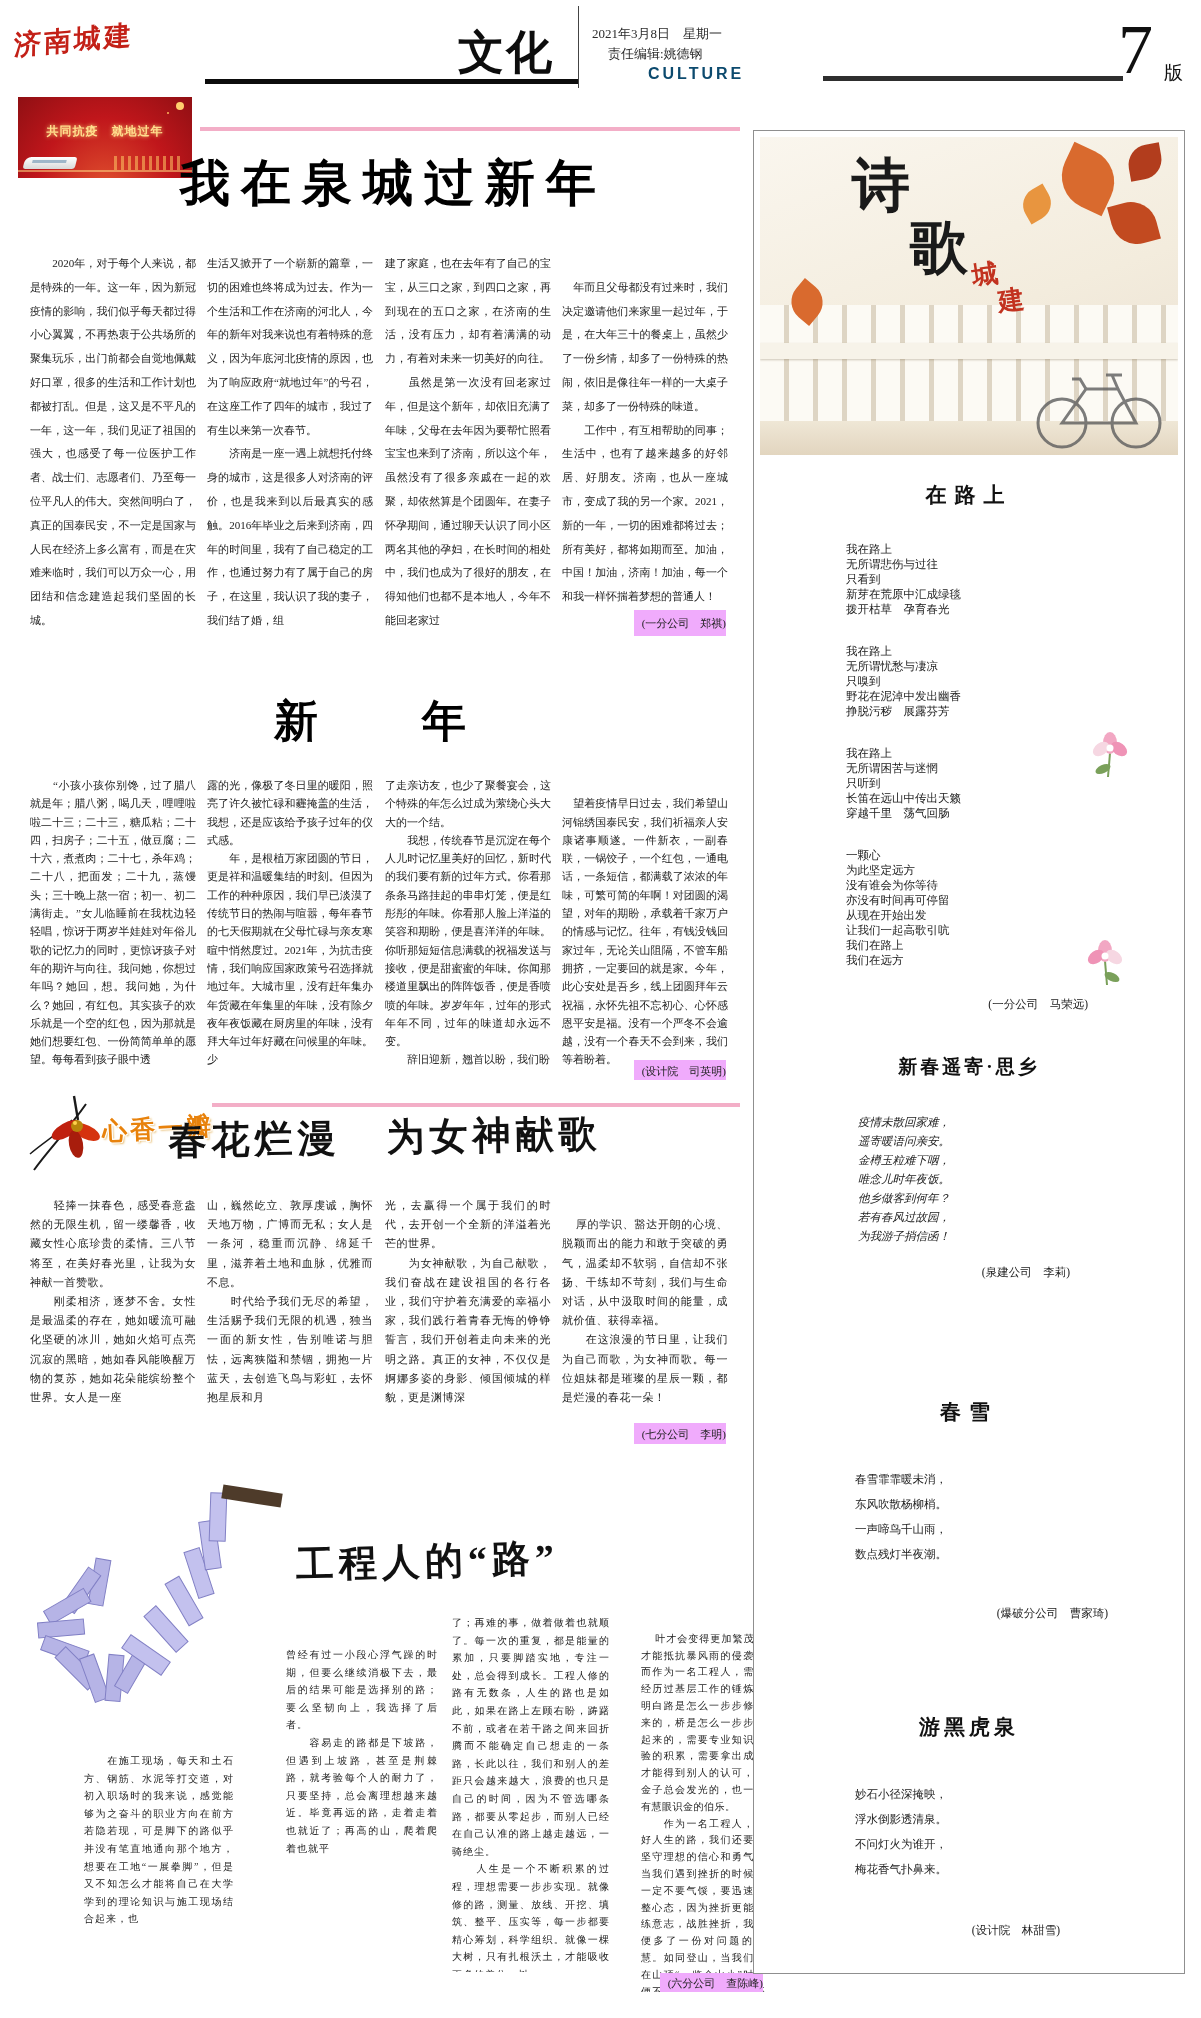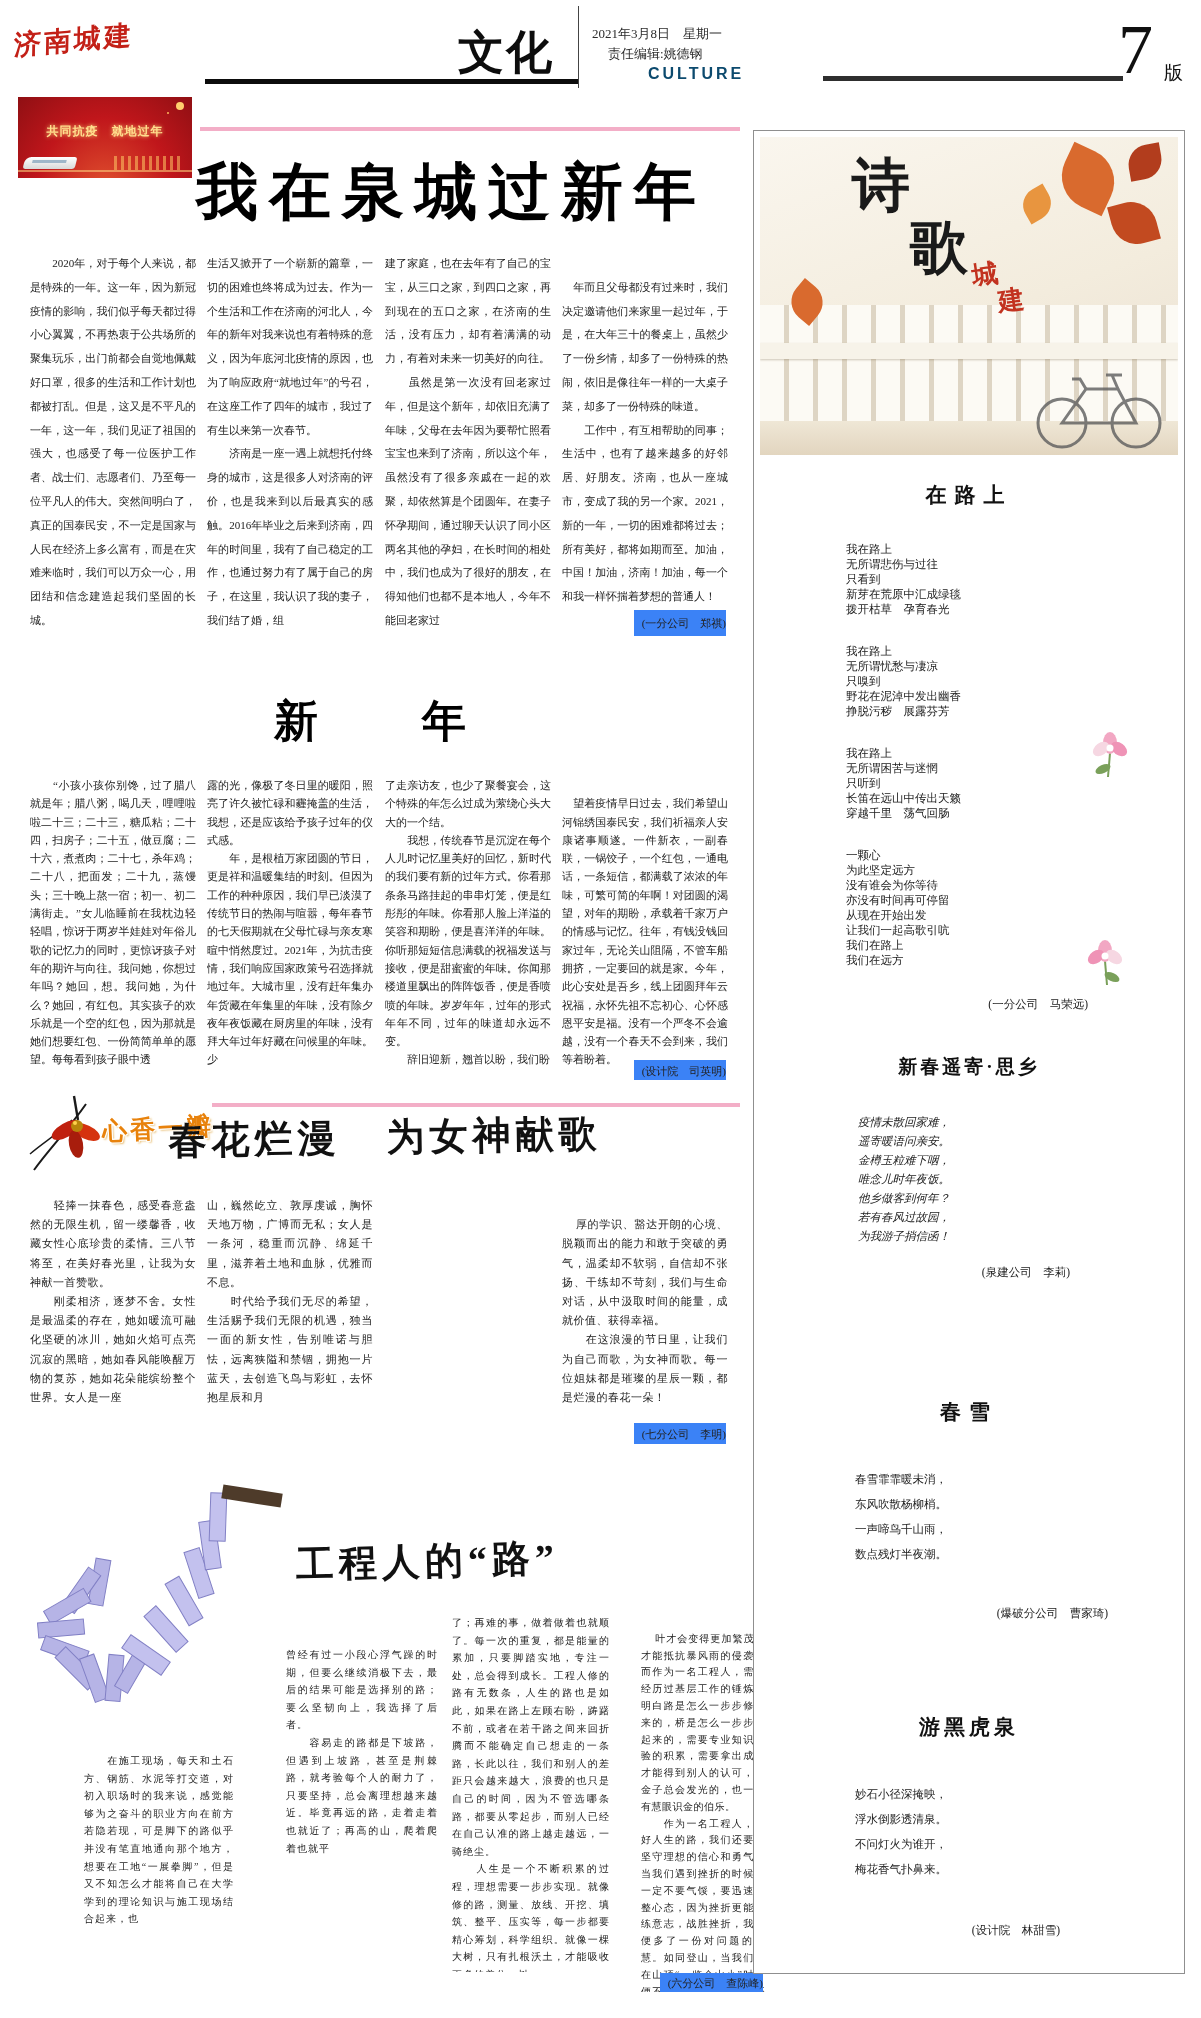--- a/index.html
+++ b/index.html
@@ -28,21 +28,21 @@
   .train i{position:absolute;left:8px;top:3px;width:34px;height:3px;background:#9fb6c9;display:block;}
   .bground{position:absolute;bottom:6px;left:0;right:0;height:2px;background:rgba(255,215,130,.55);}
   .skyline{position:absolute;bottom:8px;right:8px;width:70px;height:14px;
            background:repeating-linear-gradient(90deg,rgba(255,200,100,.55) 0 3px,transparent 3px 7px);}
   .sparkle{position:absolute;top:5px;right:8px;width:8px;height:8px;border-radius:50%;background:#ffcf6e;
            box-shadow:-12px 7px 0 -3px #ffb85c,8px 11px 0 -4px #ffd98c,-4px 16px 0 -4px #e8a14c;}
   
   .pinkrule{position:absolute;height:4px;background:#f3aec7;}
   #rule1{left:200px;top:127px;width:540px;}
   #rule2{left:212px;top:1103px;width:528px;}
-  .t1{position:absolute;left:196px;top:150px;font-size:62px;font-weight:bold;color:#000;
+  .t1{position:absolute;left:180px;top:150px;font-size:50px;font-weight:bold;color:#000;
       letter-spacing:11px;font-family:"Liberation Sans","DejaVu Sans",sans-serif;}
   .t2{position:absolute;left:30px;top:692px;width:710px;text-align:center;font-size:44px;font-weight:bold;
       color:#000;letter-spacing:30px;font-family:"Liberation Sans",sans-serif;}
   .t3{position:absolute;left:30px;top:1112px;width:710px;text-align:center;font-size:38px;font-weight:bold;
       color:#111;letter-spacing:5px;transform:rotate(-1deg);}
   .t3 .gap{display:inline-block;width:46px;}
   .t4{position:absolute;left:296px;top:1536px;font-size:38px;font-weight:bold;color:#111;
       letter-spacing:5px;transform:rotate(-1.5deg);}
   .badge{position:absolute;left:102px;top:1112px;font-size:25px;font-weight:bold;color:#e8820c;
          letter-spacing:3px;transform:rotate(-3deg);
@@ -52,21 +52,21 @@
   .a1col{top:252px;height:384px;font-size:11px;line-height:23.8px;}
   .a2col{top:776px;height:304px;font-size:11px;line-height:18.3px;}
   .a3col{top:1196px;height:248px;font-size:11px;line-height:19.2px;letter-spacing:0.5px;}
   .cx1{left:30px}.cx2{left:207px}.cx3{left:385px}.cx4{left:562px}
   .a4col{position:absolute;color:#222;text-align:justify;white-space:pre-wrap;overflow:hidden;
          font-size:10px;line-height:17.6px;letter-spacing:1px;}
   #a4ca{left:84px;top:1752px;width:150px;height:216px;}
   #a4cb{left:286px;top:1646px;width:152px;height:322px;}
   #a4cc{left:452px;top:1614px;width:158px;height:358px;}
   #a4cd{left:616px;top:1614px;width:124px;height:378px;line-height:16.8px;letter-spacing:0.5px;margin-left:25px;}
-  .endcol .sign{position:absolute;right:2px;bottom:0;background:#3b82f6;padding:2px 0 0 8px;
+  .endcol .sign{position:absolute;right:2px;bottom:0;background:#f0abfc;padding:2px 0 0 8px;
                 font-size:11px;letter-spacing:0;white-space:nowrap;}
   
   .domino{position:absolute;left:26px;top:1455px;}
   
   .sb{position:absolute;left:753px;top:130px;width:432px;height:1844px;border:1px solid #8f8f8f;
       box-sizing:border-box;padding:6px;background:#fff;}
   .sb-img{position:relative;height:318px;background:linear-gradient(160deg,#faf6ee 0%,#f3ecdd 55%,#e9ded0 100%);overflow:hidden;}
   .fence{position:absolute;left:0;right:0;top:168px;height:118px;
          background:repeating-linear-gradient(90deg,#fcfaf4 0 24px,#ded5c4 24px 29px);}
   .fence:after{content:"";position:absolute;left:0;right:0;top:38px;height:16px;background:#f7f3e9;
@@ -150,20 +150,22 @@
   </svg>
   <div class="badge">心香一瓣</div>
   <div class="pinkrule" id="rule2"></div>
   <div class="t3">
     <span>春花烂漫</span><span class="gap"></span><span>为女神献歌</span>
   </div>
   <div class="col a3col cx1">　　轻捧一抹春色，感受春意盎然的无限生机，留一缕馨香，收藏女性心底珍贵的柔情。三八节将至，在美好春光里，让我为女神献一首赞歌。
 　　刚柔相济，逐梦不舍。女性是最温柔的存在，她如暖流可融化坚硬的冰川，她如火焰可点亮沉寂的黑暗，她如春风能唤醒万物的复苏，她如花朵能缤纷整个世界。女人是一座</div>
   <div class="col a3col cx2">山，巍然屹立、敦厚虔诚，胸怀天地万物，广博而无私；女人是一条河，稳重而沉静、绵延千里，滋养着土地和血脉，优雅而不息。
 　　时代给予我们无尽的希望，生活赐予我们无限的机遇，独当一面的新女性，告别唯诺与胆怯，远离狭隘和禁锢，拥抱一片蓝天，去创造飞鸟与彩虹，去怀抱星辰和月</div>
+  <div class="col a3col cx3">光，去赢得一个属于我们的时代，去开创一个全新的洋溢着光芒的世界。
+　　为女神献歌，为自己献歌，我们奋战在建设祖国的各行各业，我们守护着充满爱的幸福小家，我们践行着青春无悔的铮铮誓言，我们开创着走向未来的光明之路。真正的女神，不仅仅是婀娜多姿的身影、倾国倾城的样貌，更是渊博深</div>
   <div class="col a3col cx4 endcol">
     <span>厚的学识、豁达开朗的心境、脱颖而出的能力和敢于突破的勇气，温柔却不软弱，自信却不张扬、干练却不苛刻，我们与生命对话，从中汲取时间的能量，成就价值、获得幸福。
 　　在这浪漫的节日里，让我们为自己而歌，为女神而歌。每一位姐妹都是璀璨的星辰一颗，都是烂漫的春花一朵！</span>
     <div class="sign">(七分公司　李明)</div>
   </div>
 
   <svg class="domino" width="258" height="292" viewBox="0 0 258 292">
     <g stroke="#8280c5" stroke-width="1">
       <g fill="#b6b4e6">
         <rect x="66" y="104" width="15" height="46" transform="rotate(10 73 127)"></rect>

